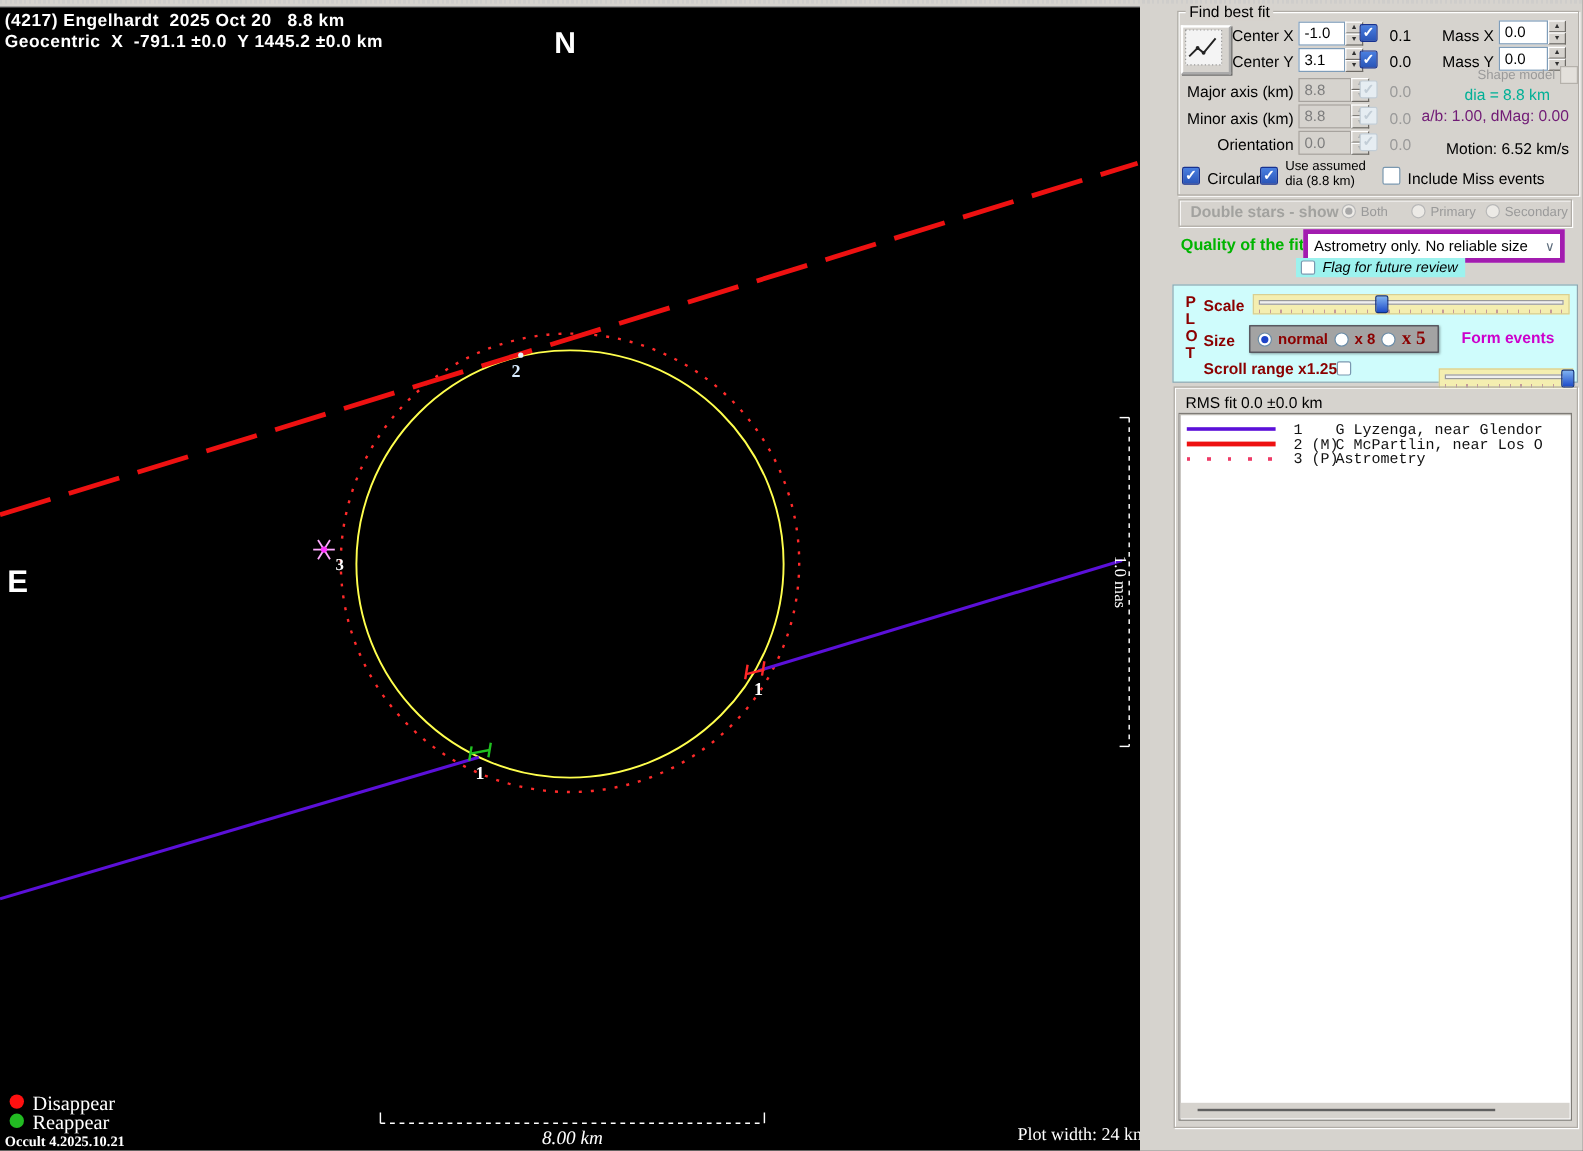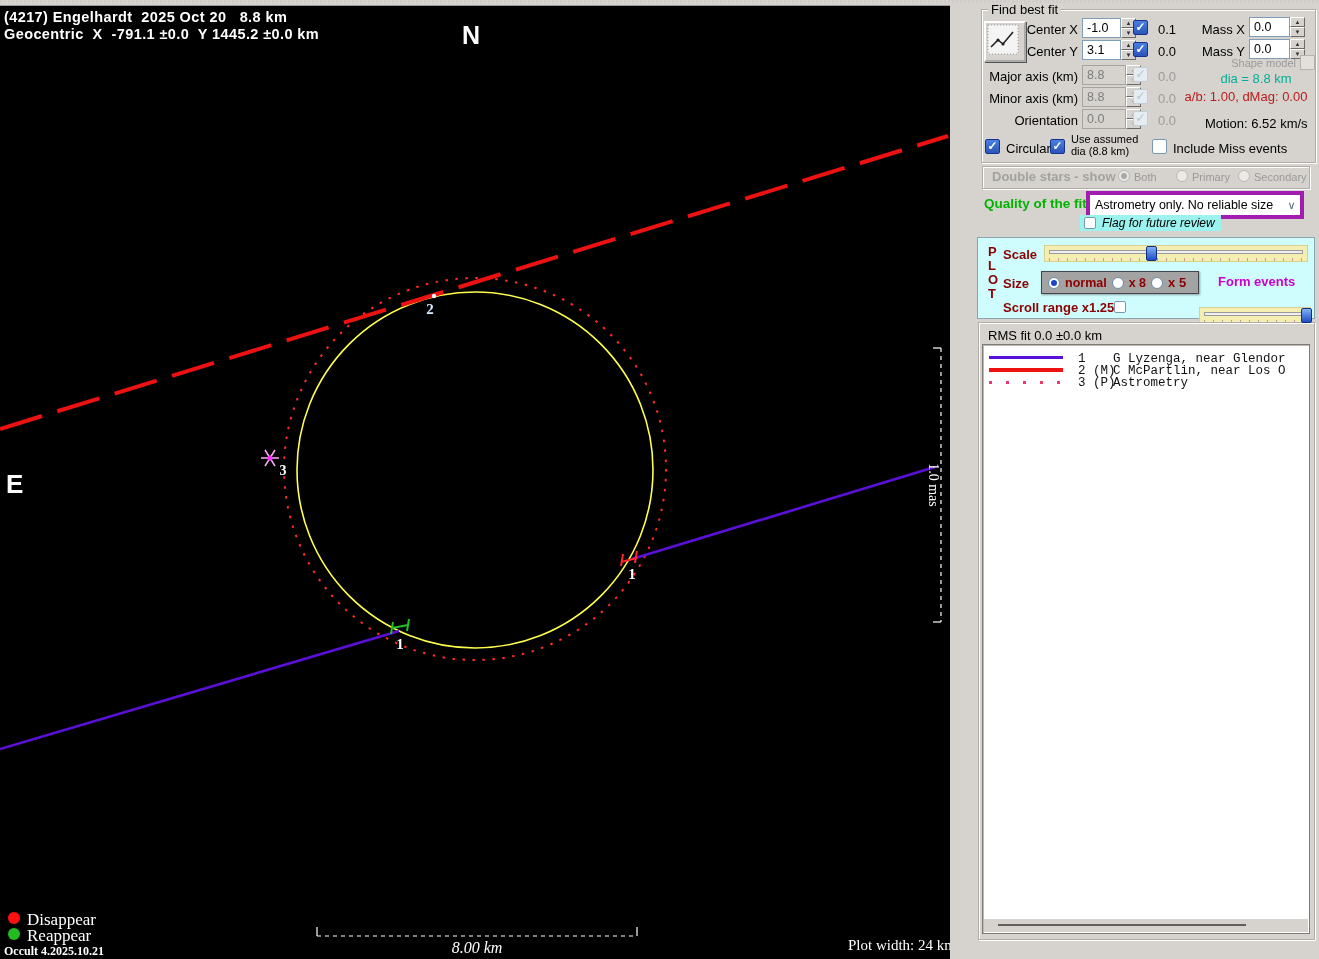--- a/index.html
+++ b/index.html
@@ -207,21 +207,21 @@
   <div class="abs lbl rlab" style="left:970px;top:91px;width:108px;">Minor axis (km)</div>
   <div class="abs field" style="left:1082px;top:87px;">
     <div class="tb dis" style="width:36px;">8.8</div>
     <div class="spin dis">
       <div class="b">▲</div>
       <div class="b">▼</div>
     </div>
   </div>
   <div class="abs cb dis" style="left:1133px;top:89px;">✓</div>
   <div class="abs lbl gray" style="left:1158px;top:91px;">0.0</div>
-  <div class="abs lbl" style="left:1180px;top:89px;width:132px;text-align:center;color:#b91c1c;">a/b: 1.00, dMag: 0.00</div>
+  <div class="abs lbl" style="left:1180px;top:89px;width:132px;text-align:center;color:#701a75;">a/b: 1.00, dMag: 0.00</div>
 
   <div class="abs lbl rlab" style="left:970px;top:113px;width:108px;">Orientation</div>
   <div class="abs field" style="left:1082px;top:109px;">
     <div class="tb dis" style="width:36px;">0.0</div>
     <div class="spin dis">
       <div class="b">▲</div>
       <div class="b">▼</div>
     </div>
   </div>
   <div class="abs cb dis" style="left:1133px;top:111px;">✓</div>
@@ -265,21 +265,21 @@
       <div class="thumb" style="left: calc(40% - 4px);"></div>
     </div>
 
     <div class="abs maroon" style="left:25px;top:38px;">Size</div>
     <div class="abs sizebox" style="left:63px;top:33px;width:144px;height:21px;">
       <div class="radio on"></div>
       <span class="maroon" style="font-size:12.5px;">normal</span>
       <div class="radio"></div>
       <span class="maroon" style="font-size:12.5px;">x 8</span>
       <div class="radio"></div>
-      <span class="maroon" style="font-size:13px;">x 5</span>
+      <span class="maroon" style="font-size:16px;font-family:Liberation Serif, serif;">x 5</span>
     </div>
 
     <div class="abs magenta" style="left:240px;top:36px;">Form events</div>
     <div class="abs slider" style="left:221px;top:52px;width:110px;">
       <div class="thumb" style="left: calc(95% - 4px);"></div>
     </div>
 
     <div class="abs maroon" style="left:25px;top:62px;">Scroll range x1.25</div>
     <div class="abs cb off small" style="left:136px;top:63px;"></div>
   </div>

